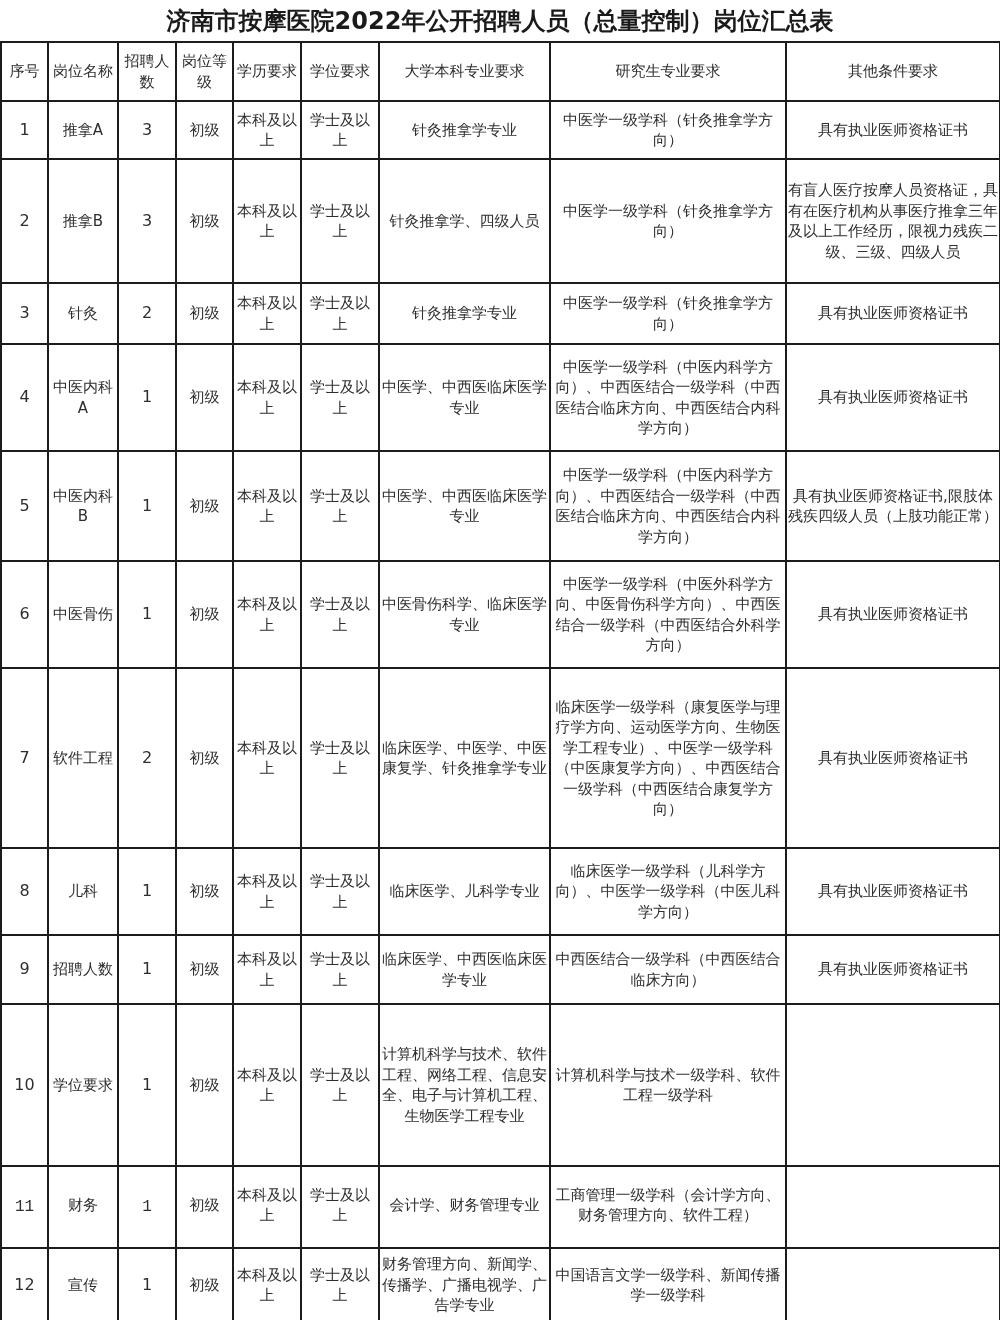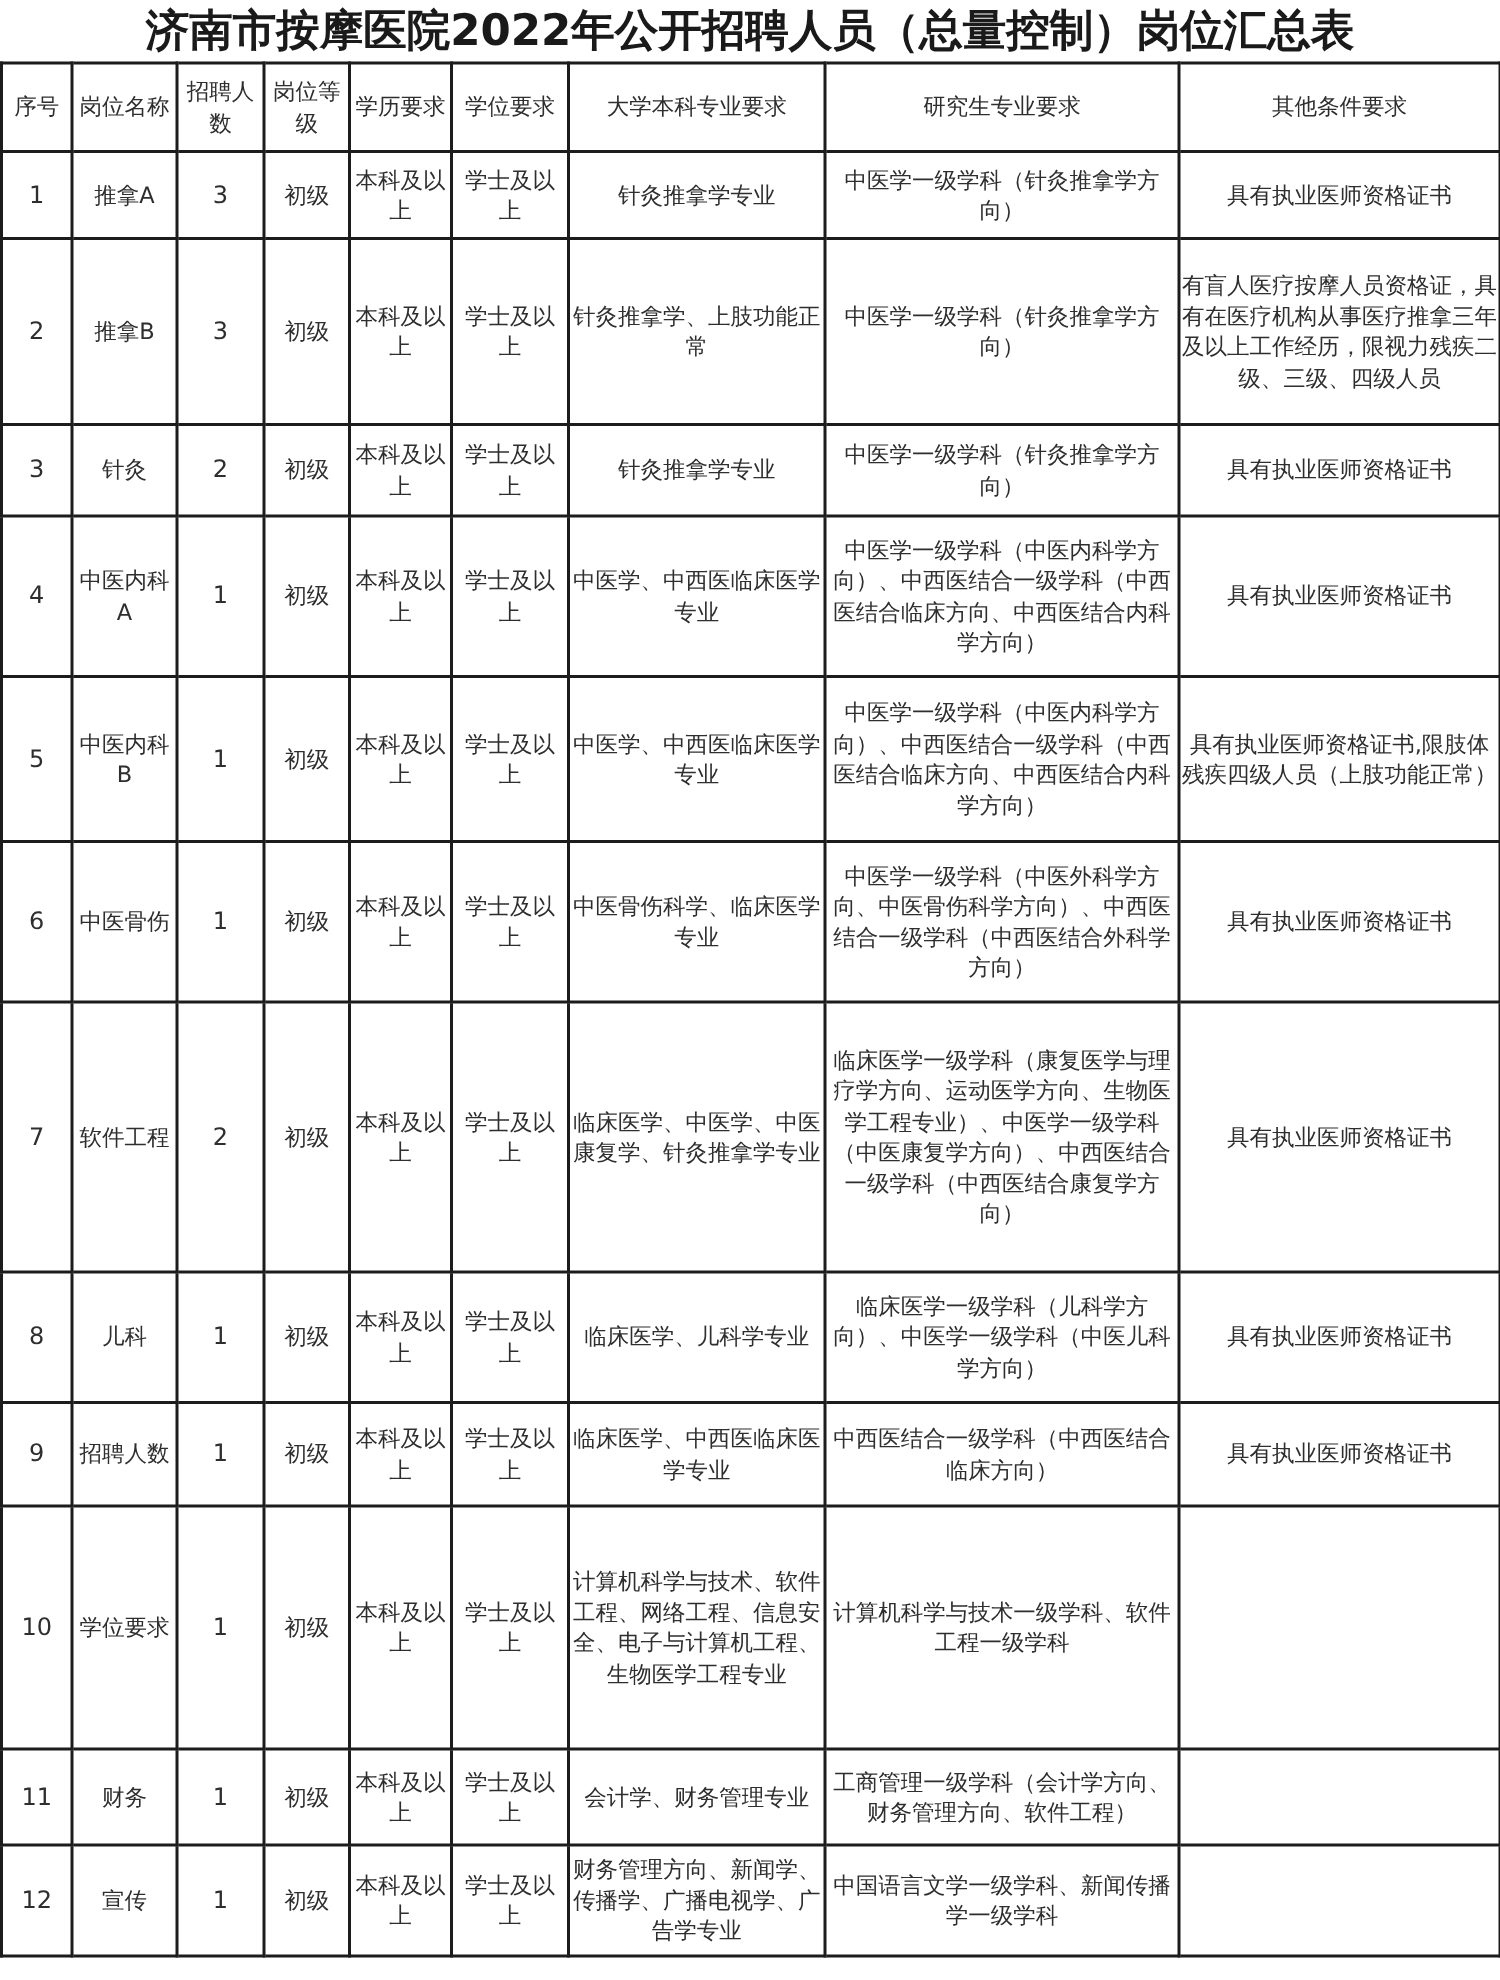--- a/index.html
+++ b/index.html
@@ -1,20 +1,20 @@
 <!DOCTYPE html>
 <html><head>
 <meta charset="utf-8">
 <style>
   html, body { margin:0; padding:0; background:#ffffff; }
   body { width:1000px; height:1320px; overflow:hidden; position:relative;
          font-family: "DejaVu Sans", "Liberation Sans", sans-serif; color:#2a2a2a; }
   .title { position:absolute; left:0; top:0; width:1000px; height:41px;
            display:flex; align-items:center; justify-content:center;
-           font-size:29px; font-weight:bold; color:#1a1a1a; letter-spacing:0px; }
+           font-size:24px; font-weight:bold; color:#1a1a1a; letter-spacing:0px; }
   table.jobs { position:absolute; left:0; top:41px; border-collapse:collapse;
                table-layout:fixed; width:999px; }
   table.jobs td, table.jobs th {
     border:2px solid #1c1c1c; padding:0 1px; text-align:center; vertical-align:middle;
     font-size:15px; line-height:20.5px; font-weight:normal; color:#2e2e2e;
     word-break:break-all; overflow:hidden;
   }
   table.jobs th { font-size:15px; line-height:21px; }
   .c-num { font-size:16px !important; }
 </style>
@@ -60,21 +60,21 @@
         <td>中医学一级学科（针灸推拿学方向）</td>
         <td>具有执业医师资格证书</td>
       </tr>
       <tr style="height: 124px;">
         <td class="c-num">2</td>
         <td>推拿B</td>
         <td class="c-num">3</td>
         <td>初级</td>
         <td>本科及以上</td>
         <td>学士及以上</td>
-        <td>针灸推拿学、上肢功能正常</td>
+        <td>针灸推拿学、四级人员</td>
         <td>中医学一级学科（针灸推拿学方向）</td>
         <td>有盲人医疗按摩人员资格证，具有在医疗机构从事医疗推拿三年及以上工作经历，限视力残疾二级、三级、四级人员</td>
       </tr>
       <tr style="height: 61px;">
         <td class="c-num">3</td>
         <td>针灸</td>
         <td class="c-num">2</td>
         <td>初级</td>
         <td>本科及以上</td>
         <td>学士及以上</td>
@@ -152,21 +152,21 @@
         <td class="c-num">10</td>
         <td>学位要求</td>
         <td class="c-num">1</td>
         <td>初级</td>
         <td>本科及以上</td>
         <td>学士及以上</td>
         <td>计算机科学与技术、软件工程、网络工程、信息安全、电子与计算机工程、生物医学工程专业</td>
         <td>计算机科学与技术一级学科、软件工程一级学科</td>
         <td></td>
       </tr>
-      <tr style="height: 64px;">
+      <tr style="height: 82px; font-family: Liberation Mono, monospace;">
         <td class="c-num">11</td>
         <td>财务</td>
         <td class="c-num">1</td>
         <td>初级</td>
         <td>本科及以上</td>
         <td>学士及以上</td>
         <td>会计学、财务管理专业</td>
         <td>工商管理一级学科（会计学方向、财务管理方向、软件工程）</td>
         <td></td>
       </tr>

